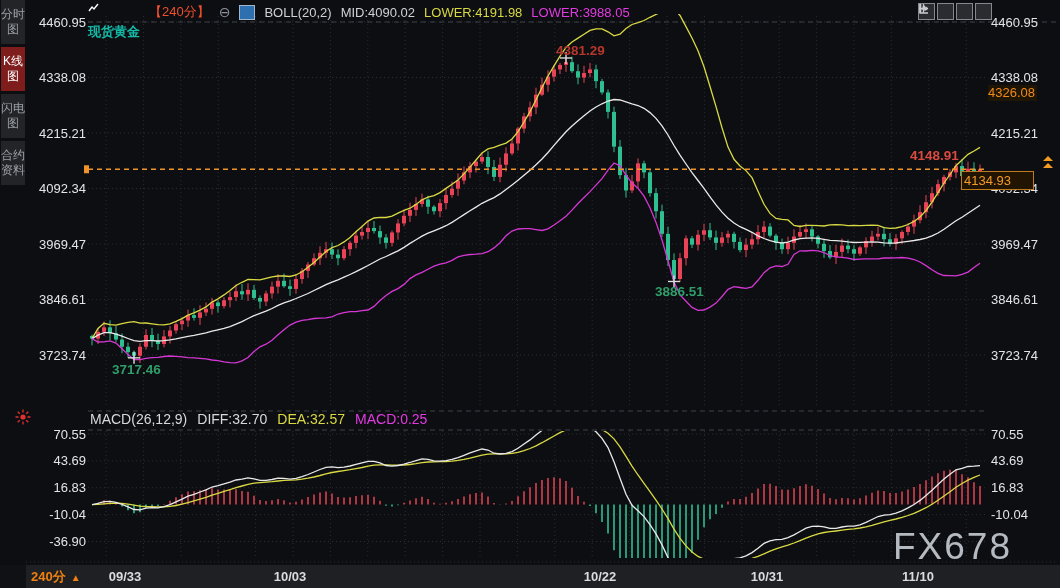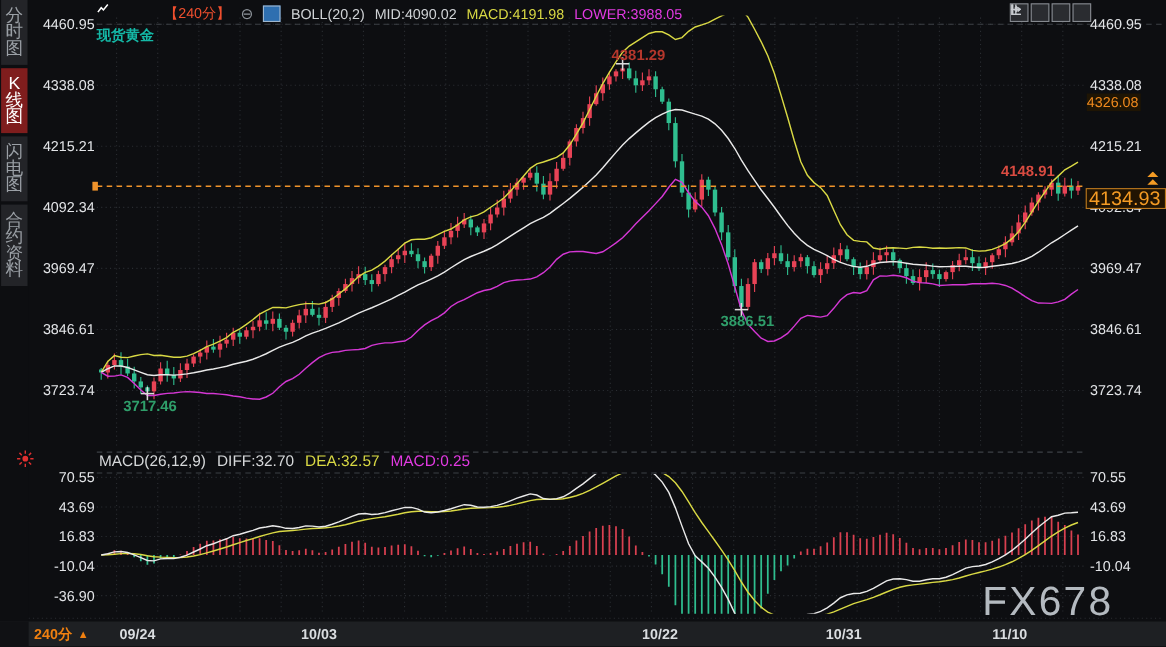--- a/index.html
+++ b/index.html
@@ -1,21 +1,21 @@
 <!DOCTYPE html>
 <html><head>
 <meta charset="utf-8">
 <style>
   html,body{margin:0;padding:0;background:#000;}
   #app{position:relative;width:1060px;height:588px;background:#0d0e11;overflow:hidden;
        font-family:"Liberation Sans",sans-serif;-webkit-font-smoothing:antialiased;}
   
   .sidebar{position:absolute;left:0;top:0;width:26px;height:565px;background:#0d0e11;z-index:5;}
   .tab{width:24px;margin:0 1px 3px 1px;padding:7px 0;background:#232428;color:#9ba0a6;
-       font-size:16px;line-height:15px;text-align:center;display:flex;flex-direction:column;
+       font-size:12px;line-height:15px;text-align:center;display:flex;flex-direction:column;
        align-items:center;cursor:pointer;}
   .tab.active{background:#7f1d1d;color:#ffffff;}
   
   .header{position:absolute;left:88px;top:3px;height:18px;display:flex;align-items:center;
           gap:9px;font-size:13px;color:#d6d8da;z-index:6;white-space:nowrap;}
   .h-symbol{color:#14b8a6;font-weight:700;margin-top:40px;}
   .h-period{color:#ef4f2e;}
   .h-collapse{color:#8d939a;font-size:14px;cursor:pointer;}
   .h-boll,.h-mid{color:#cfd2d5;}
   .h-upper{color:#d9d944;}
@@ -25,22 +25,22 @@
   .tbtn{width:15px;height:15px;background:#2a2c30;border:1px solid #85898f;display:flex;
         align-items:center;justify-content:center;cursor:pointer;}
   
   .macd-header{position:absolute;left:90px;top:411px;display:flex;gap:10px;font-size:14px;
                color:#d6d8da;z-index:6;white-space:nowrap;}
   .m-dea{color:#d9d944;}
   .m-macd{color:#e23ae2;}
   
   .hl-price{position:absolute;left:988px;top:85px;width:49px;height:16px;background:#1f1504;
             color:#f08a1e;font-size:13px;line-height:16px;z-index:7;}
-  .cur-price{position:absolute;left:987px;top:171px;width:69px;height:17px;background:#211402;
-             border:1px solid #bd7a1f;color:#f49b24;font-size:18px;line-height:17px;
+  .cur-price{position:absolute;left:961px;top:171px;width:69px;height:17px;background:#211402;
+             border:1px solid #bd7a1f;color:#f49b24;font-size:13px;line-height:17px;
              padding-left:2px;z-index:8;}
   .price-marker{position:absolute;left:1042px;top:156px;z-index:9;}
   .beacon{position:absolute;left:14px;top:408px;z-index:6;}
   
   .statusbar{position:absolute;left:0;top:565px;width:1060px;height:23px;background:#1e2023;z-index:10;padding-left:12px;}
   .sb-corner{position:absolute;left:0;top:0;width:26px;height:23px;background:#101114;}
   .sb-period{position:absolute;left:31px;top:3px;color:#f08010;font-size:13px;font-weight:700;
              cursor:pointer;display:flex;gap:5px;align-items:center;}
   .sb-period .arr{font-size:10px;}
   .xlab{position:absolute;top:4px;transform:translateX(-50%);color:#dadde0;font-size:13px;
@@ -633,21 +633,21 @@
     <span class="h-symbol">现货黄金</span>
     <span class="h-period">【240分】</span>
     <span class="h-collapse">⊖</span>
     <span class="chart-ic">
       <svg width="12" height="11" viewBox="0 0 12 11">
           <polyline points="1,8 4,4 6,6 10,1" fill="none" stroke="#fff" stroke-width="1.4"></polyline>
         </svg>
     </span>
     <span class="h-boll">BOLL(20,2)</span>
     <span class="h-mid">MID:4090.02</span>
-    <span class="h-upper">MACD:4191.98</span>
+    <span class="h-upper">LOWER:4191.98</span>
     <span class="h-lower">LOWER:3988.05</span>
   </div>
 
   <div class="toolbar">
     <div class="tbtn">
       <svg width="11" height="11">
           <path d="M5.5 1v9M1 5.5h9" stroke="#c8cbd0" stroke-width="1.3"></path>
           <circle cx="5.5" cy="5.5" r="1.2" fill="#c8cbd0"></circle>
         </svg>
     </div>
@@ -697,20 +697,20 @@
   </div>
 
   <div class="watermark">FX678</div>
 
   <div class="statusbar">
     <div class="sb-corner"></div>
     <div class="sb-period">
       <span>240分</span>
       <span class="arr">▲</span>
     </div>
-    <span class="xlab" style="left:125px">09/24</span>
+    <span class="xlab" style="left:125px">09/33</span>
     <span class="xlab" style="left:290px">10/03</span>
     <span class="xlab" style="left:600px">10/22</span>
     <span class="xlab" style="left:767px">10/31</span>
     <span class="xlab" style="left:918px">11/10</span>
   </div>
 
 </div>
 
 </body></html>

